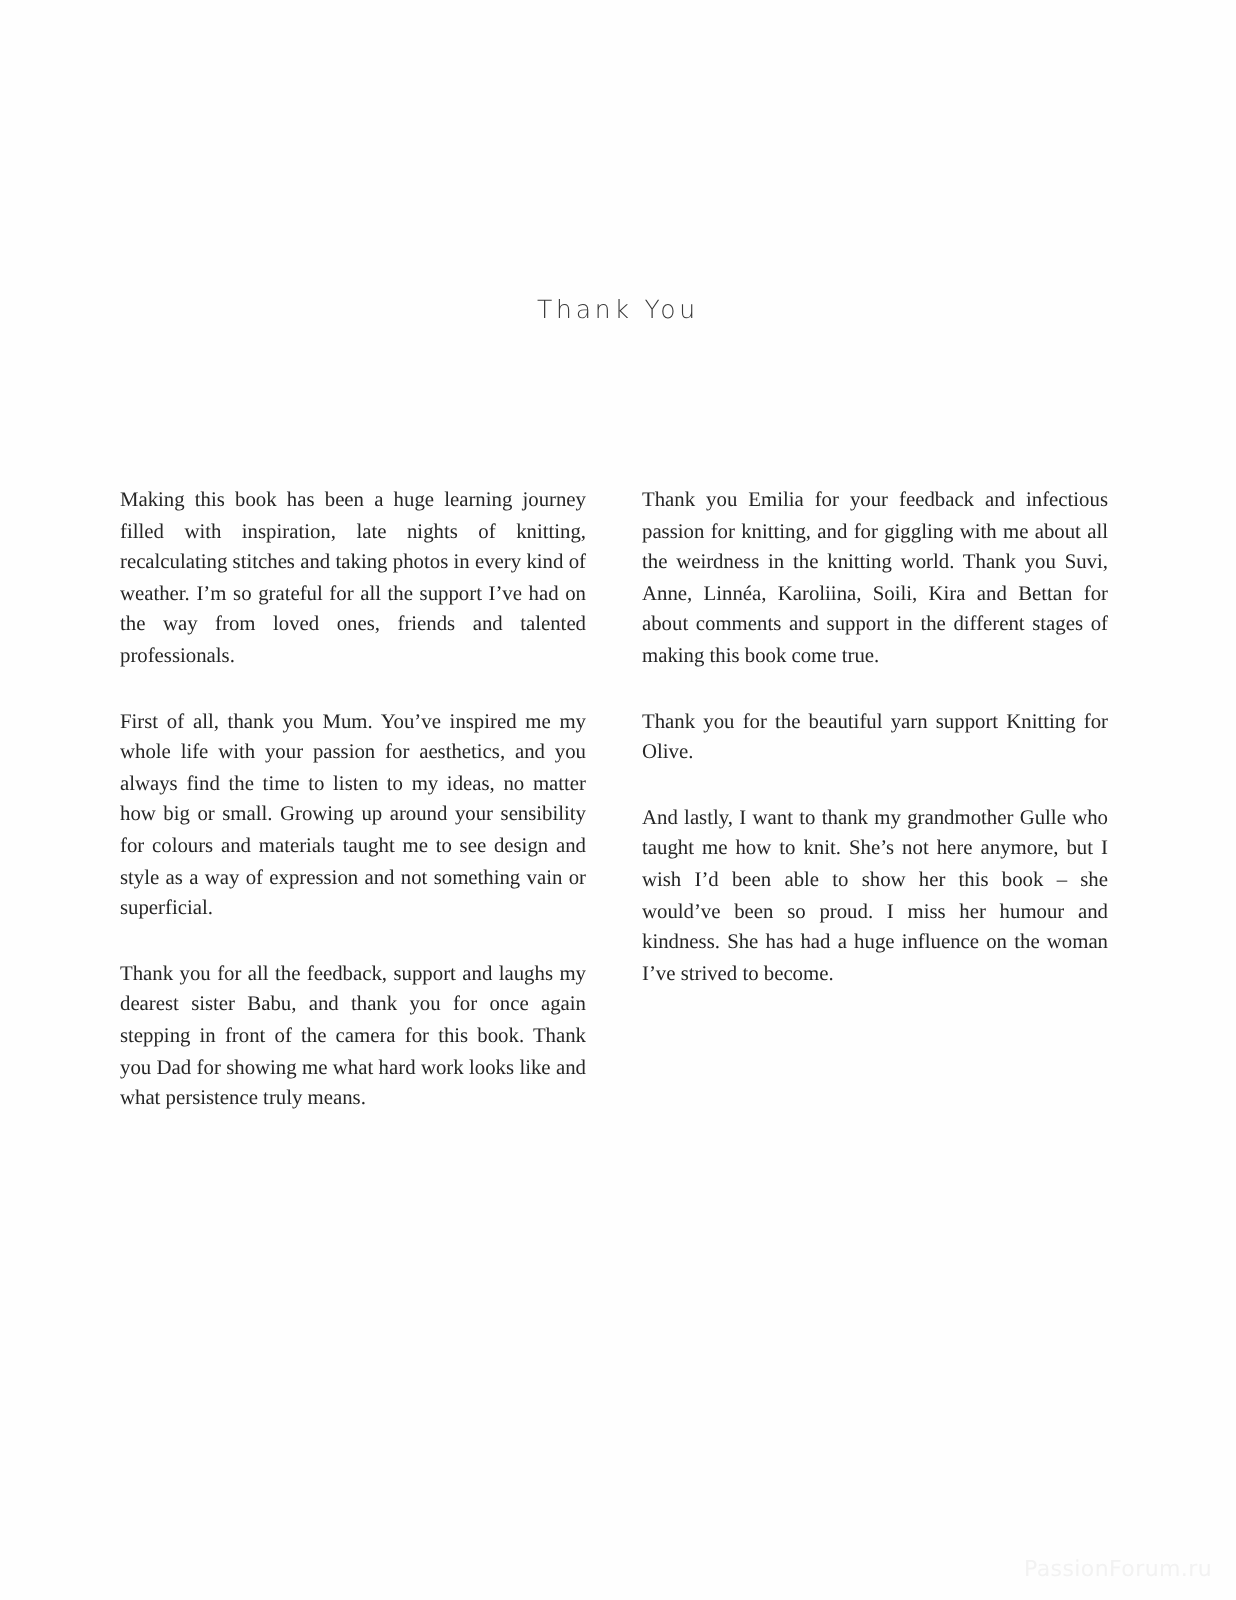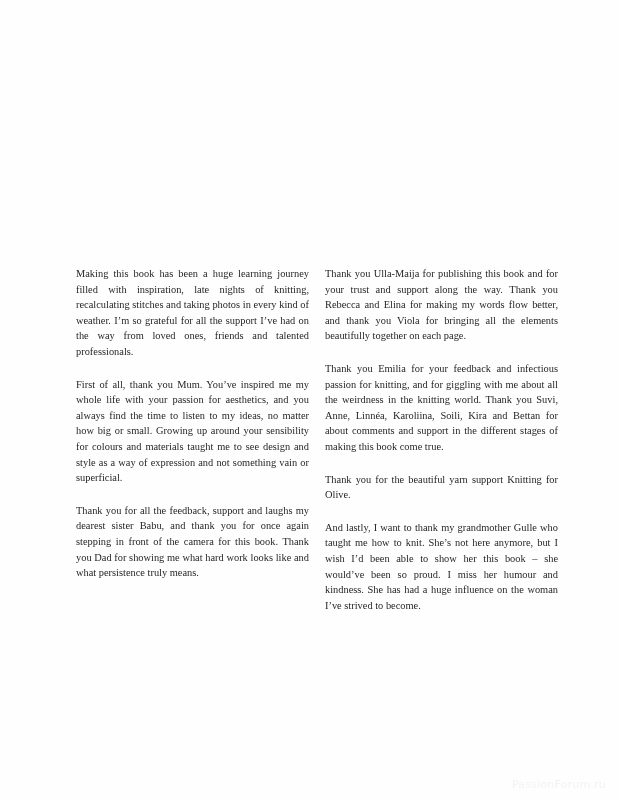--- a/index.html
+++ b/index.html
@@ -31,25 +31,24 @@
     font-family: "DejaVu Sans", sans-serif;
     font-weight: 300;
     font-size: 12.5px;
     letter-spacing: 1.9px;
     color: #3a3a3a;
   }
 
   .columns {
     position: absolute;
     top: 243px;
-    left: 76px;
+    left: 60px;
     width: 494px;
     display: flex;
-    gap: 16px;
-    margin-top: 23px;
+    gap: 28px;
   }
 
   .column {
     width: 233px;
   }
 
   .para {
     margin: 0 0 17px 0;
     font-size: 10.4px;
     line-height: 15.6px;
@@ -83,31 +82,31 @@
     letter-spacing: 0.2px;
     color: #f2f2f2;
     user-select: none;
   }
 </style>
 </head>
 <body>
 
 <div class="page">
 
+  <div class="page-heading">Thank You</div>
 
   <div class="columns">
 
     <div class="column">
       <p class="para">Making this book has been a huge learning journey filled with inspiration, late nights of knitting, recalculating stitches and taking photos in every kind of weather. I’m so grateful for all the support I’ve had on the way from loved ones, friends and talented professionals.</p>
       <p class="para">First of all, thank you Mum. You’ve inspired me my whole life with your passion for aesthetics, and you always find the time to listen to my ideas, no matter how big or small. Growing up around your sensibility for colours and materials taught me to see design and style as a way of expression and not something vain or superficial.</p>
       <p class="para">Thank you for all the feedback, support and laughs my dearest sister Babu, and thank you for once again stepping in front of the camera for this book. Thank you Dad for showing me what hard work looks like and what persistence truly means.</p>
     </div>
 
     <div class="column">
-      <p class="para">Thank you Ulla-Maija for publishing this book and for your trust and support along the way. Thank you Rebecca and Elina for making my words flow better, and thank you Viola for bringing all the elements beautifully together on each page.</p>
       <p class="para">Thank you Emilia for your feedback and infectious passion for knitting, and for giggling with me about all the weirdness in the knitting world.  Thank you Suvi, Anne, Linnéa, Karoliina, Soili, Kira and Bettan for about comments and support in the different stages of making this book come true.</p>
       <p class="para">Thank you for the beautiful yarn support Knitting for Olive.</p>
       <p class="para">And lastly, I want to thank my grandmother Gulle who taught me how to knit. She’s not here anymore, but I wish I’d been able to show her this book – she would’ve been so proud. I miss her humour and kindness. She has had a huge influence on the woman I’ve strived to become.</p>
     </div>
 
   </div>
 
   <div class="folio">188</div>
 
   <div class="watermark">PassionForum.ru</div>

